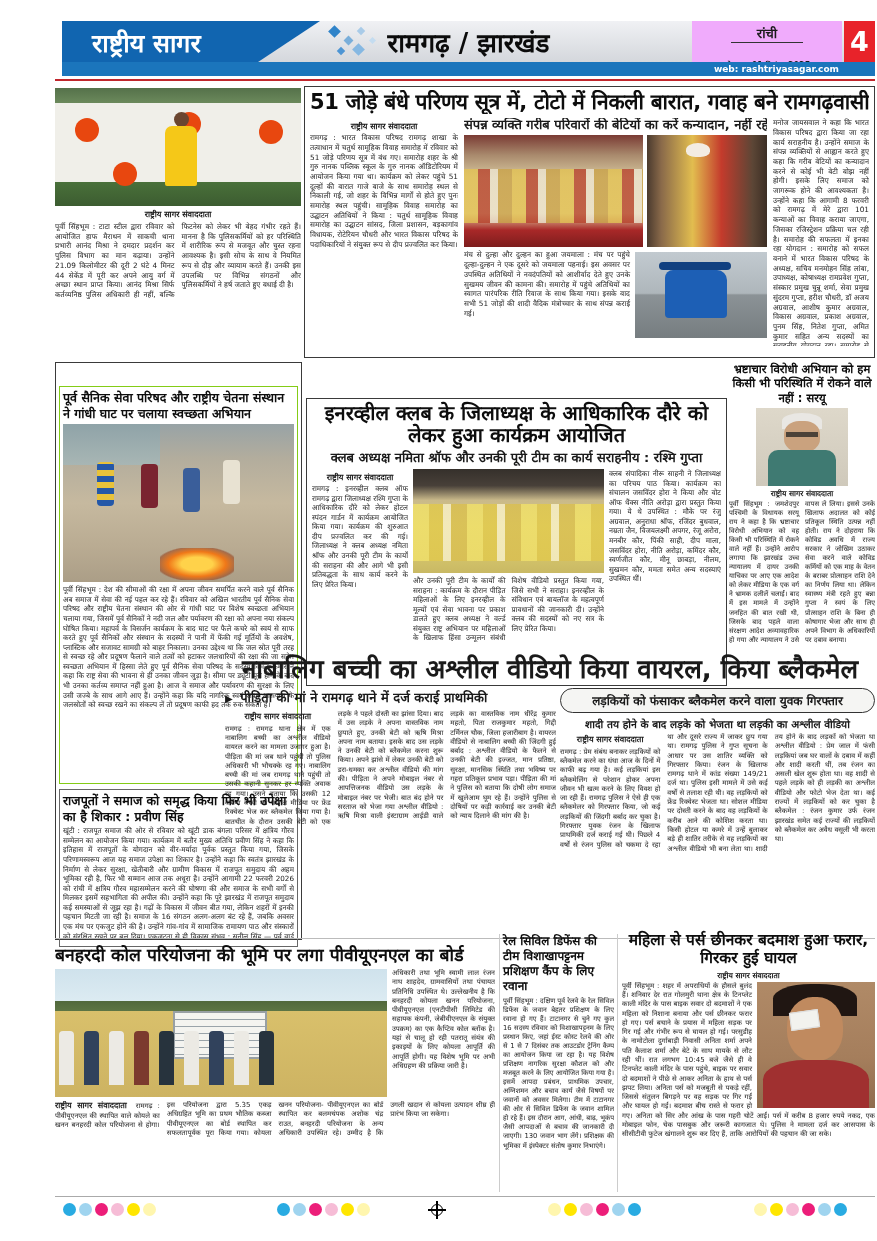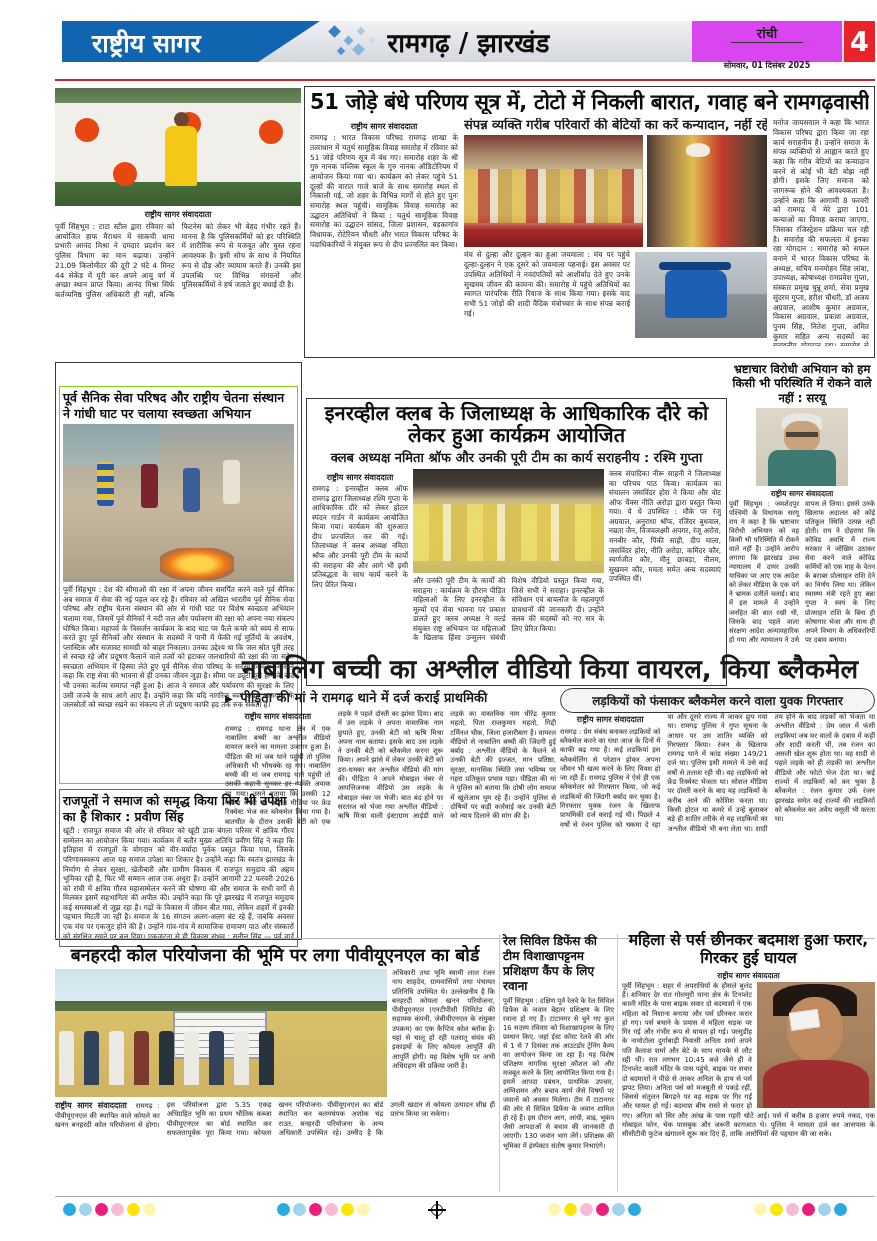--- a/index.html
+++ b/index.html
@@ -14,21 +14,21 @@
   .mast-left{position:absolute;left:0;top:0;bottom:0;width:258px;background:#1165b0;
     clip-path:polygon(0 0,100% 0,76% 100%,0 100%);display:flex;align-items:center;
     padding-left:30px;color:#fff;font-size:25px;font-weight:bold;box-sizing:border-box;}
   .diamond{position:absolute;transform:rotate(45deg);}
   .d1{left:268px;top:6px;width:9px;height:9px;background:#2f83c9;}
   .d2{left:283px;top:16px;width:7px;height:7px;background:#79aeda;}
   .d3{left:296px;top:7px;width:6px;height:6px;background:#a9cbe8;}
   .d4{left:276px;top:27px;width:6px;height:6px;background:#4d95d4;}
   .d5{left:292px;top:24px;width:9px;height:9px;background:#86b8e2;}
   .d6{left:308px;top:17px;width:5px;height:5px;background:#c4dcf0;}
-  .mast-right{position:absolute;right:33px;top:0;width:150px;height:41px;background:#d946ef;text-align:center;}
+  .mast-right{position:absolute;right:33px;top:0;width:150px;height:41px;background:#f0abfc;text-align:center;}
   .mast-city{display:inline-block;font-size:13px;font-weight:bold;border-bottom:1px solid #333;
     padding:1px 26px 0 26px;margin-top:2px;}
   .mast-date{font-size:8px;font-weight:bold;margin-top:16px;}
   .mast-page{position:absolute;right:0;top:0;width:31px;height:41px;background:#e8232a;color:#fff;
     font-size:27px;font-weight:bold;display:flex;align-items:center;justify-content:center;}
   .web-strip{position:absolute;left:62px;top:62px;width:813px;height:14px;background:#1b75bc;
     color:#fff;font-size:9px;font-weight:bold;text-align:right;line-height:14px;
     padding-right:36px;box-sizing:border-box;}
   .red-rule{position:absolute;left:55px;top:79px;width:820px;height:2px;background:#c1272d;}
 
@@ -130,21 +130,21 @@
   #a-victim .body{margin-top:4px;height:218px;column-count:3;column-gap:7px;font-size:7px;}
   #a-arrest{left:560px;top:688px;width:315px;height:248px;}
   .pill{border:1.5px solid #333;border-radius:13px;background:#f5f5f3;font-size:12px;font-weight:bold;
     text-align:center;padding:3px 4px;white-space:nowrap;overflow:hidden;}
   .ar-sub{font-size:10.5px;font-weight:bold;text-align:center;margin:4px 0 2px 0;white-space:nowrap;overflow:hidden;}
   #a-arrest .body{height:198px;column-count:3;column-gap:7px;font-size:7px;}
 
   
   .hr2{position:absolute;left:55px;top:938px;width:820px;height:1px;background:#bbb;}
   #a-pvunl{left:55px;top:942px;width:440px;height:250px;}
-  #a-pvunl .hl{font-size:17.5px;text-align:center;white-space:nowrap;overflow:hidden;}
+  #a-pvunl .hl{font-size:17.5px;white-space:nowrap;overflow:hidden;}
   .pv-row{display:flex;gap:5px;margin-top:3px;}
   #ph-pvunl{width:332px;height:128px;
     background:linear-gradient(180deg,#cfe2ec 0,#dcebf2 25%,#51683c 25%,#5d7544 33%,#d9c06b 33%,#cdb362 100%);}
   .pv-board{position:absolute;left:118px;top:42px;width:94px;height:48px;background:#f4f4f0;border:2px solid #98a0a4;
     box-sizing:border-box;background-image:repeating-linear-gradient(180deg,transparent 0 6px,#9aa4aa 6px 7px);}
   .pv-people{position:absolute;left:4px;right:4px;top:56px;height:60px;display:flex;gap:10px;align-items:flex-end;}
   .pv-man{width:15px;height:54px;border-radius:4px 4px 0 0;}
   .pvw{background:#eceae4;}.pvd{background:#31425c;}.pvb{background:#7c3a2e;}.pvk{background:#27333d;}
   .pv-side{flex:1;min-width:0;}
   .pv-side .body{height:128px;font-size:7px;}
@@ -199,20 +199,21 @@
     <span class="diamond d3"></span>
     <span class="diamond d4"></span>
     <span class="diamond d5"></span>
     <span class="diamond d6"></span>
     <div class="mast-right">
       <div class="mast-city">रांची</div>
       <div class="mast-date">सोमवार, 01 दिसंबर 2025</div>
     </div>
     <div class="mast-page">4</div>
   </div>
+  <div class="web-strip">web: rashtriyasagar.com</div>
   <div class="red-rule"></div>
 
   <div class="abs" id="a-marathon">
     <div class="ph" id="ph-marathon">
       <span class="qmin q1"></span>
       <span class="qmin q2"></span>
       <span class="qmin q3"></span>
       <span class="qmin q4"></span>
       <span class="runner-head"></span>
       <span class="runner"></span>
@@ -316,20 +317,21 @@
       <span>पीड़िता की मां ने रामगढ़ थाने में दर्ज कराई प्राथमिकी</span>
     </div>
     <div class="body">
       <div class="byline">राष्ट्रीय सागर संवाददाता</div>
       <span>रामगढ़ : रामगढ़ थाना क्षेत्र में एक नाबालिग बच्ची का अश्लील वीडियो वायरल करने का मामला उजागर हुआ है। पीड़िता की मां जब थाने पहुंची तो पुलिस अधिकारी भी भौचक्के रह गए। नाबालिग बच्ची की मां जब रामगढ़ थाने पहुंची तो उसकी कहानी सुनकर हर व्यक्ति अवाक रह गया। उसने बताया कि उसकी 12 वर्षीया बच्ची को सोशल मीडिया पर फ्रेंड रिक्वेस्ट भेज कर ब्लैकमेल किया गया है। बातचीत के दौरान उसकी बेटी को एक लड़के ने पहले दोस्ती का झांसा दिया। बाद में उस लड़के ने अपना वास्तविक नाम छुपाते हुए, उनकी बेटी को ऋषि मिश्रा अपना नाम बताया। इसके बाद उस लड़के ने उनकी बेटी को ब्लैकमेल करना शुरू किया। अपने झांसे में लेकर उनकी बेटी को डरा-धमका कर अश्लील वीडियो की मांग की। पीड़िता ने अपने मोबाइल नंबर से आपत्तिजनक वीडियो उस लड़के के मोबाइल नंबर पर भेजी। बात बंद होने पर सरताज को भेजा गया अश्लील वीडियो : ऋषि मिश्रा वाली इंस्टाग्राम आईडी वाले लड़के का वास्तविक नाम धीरेंद्र कुमार महतो, पिता राजकुमार महतो, गिद्दी टर्मिनल चौक, जिला हजारीबाग है। वायरल वीडियो से नाबालिग बच्ची की जिंदगी हुई बर्बाद : अश्लील वीडियो के फैलने से उनकी बेटी की इज्जत, मान प्रतिष्ठा, सुरक्षा, मानसिक स्थिति तथा भविष्य पर गहरा प्रतिकूल प्रभाव पड़ा। पीड़िता की मां ने पुलिस को बताया कि दोषी लोग समाज में खुलेआम घूम रहे हैं। उन्होंने पुलिस से दोषियों पर कड़ी कार्रवाई कर उनकी बेटी को न्याय दिलाने की मांग की है।</span>
     </div>
   </div>
 
   <div class="abs" id="a-arrest">
     <div class="pill">लड़कियों को फंसाकर ब्लैकमेल करने वाला युवक गिरफ्तार</div>
+    <div class="ar-sub">शादी तय होने के बाद लड़के को भेजता था लड़की का अश्लील वीडियो</div>
     <div class="body">
       <div class="byline">राष्ट्रीय सागर संवाददाता</div>
       <span>रामगढ़ : प्रेम संबंध बनाकर लड़कियों को ब्लैकमेल करने का धंधा आज के दिनों में काफी बढ़ गया है। कई लड़कियां इस ब्लैकमेलिंग से परेशान होकर अपना जीवन भी खत्म करने के लिए विवश हो जा रही हैं। रामगढ़ पुलिस ने ऐसे ही एक ब्लैकमेलर को गिरफ्तार किया, जो कई लड़कियों की जिंदगी बर्बाद कर चुका है। गिरफ्तार युवक रंजन के खिलाफ प्राथमिकी दर्ज कराई गई थी। पिछले 4 वर्षों से रंजन पुलिस को चकमा दे रहा था और दूसरे राज्य में जाकर छुप गया था। रामगढ़ पुलिस ने गुप्त सूचना के आधार पर उस शातिर व्यक्ति को गिरफ्तार किया। रंजन के खिलाफ रामगढ़ थाने में कांड संख्या 149/21 दर्ज था। पुलिस इसी मामले में उसे कई वर्षों से तलाश रही थी। वह लड़कियों को फ्रेंड रिक्वेस्ट भेजता था। सोशल मीडिया पर दोस्ती करने के बाद वह लड़कियों के करीब आने की कोशिश करता था। किसी होटल या कमरे में उन्हें बुलाकर बड़े ही शातिर तरीके से वह लड़कियों का अश्लील वीडियो भी बना लेता था। शादी तय होने के बाद लड़कों को भेजता था अश्लील वीडियो : प्रेम जाल में फंसी लड़कियां जब घर वालों के दबाव में कहीं और शादी करती थीं, तब रंजन का असली खेल शुरू होता था। वह शादी से पहले लड़के को ही लड़की का अश्लील वीडियो और फोटो भेज देता था। कई राज्यों में लड़कियों को कर चुका है ब्लैकमेल : रंजन कुमार उर्फ रंजन झारखंड समेत कई राज्यों की लड़कियों को ब्लैकमेल कर अवैध वसूली भी करता था।</span>
     </div>
   </div>
 
   <div class="hr2"></div>
 
   <div class="abs" id="a-pvunl">
     <div class="hl">बनहरदी कोल परियोजना की भूमि पर लगा पीवीयूएनएल का बोर्ड</div>

